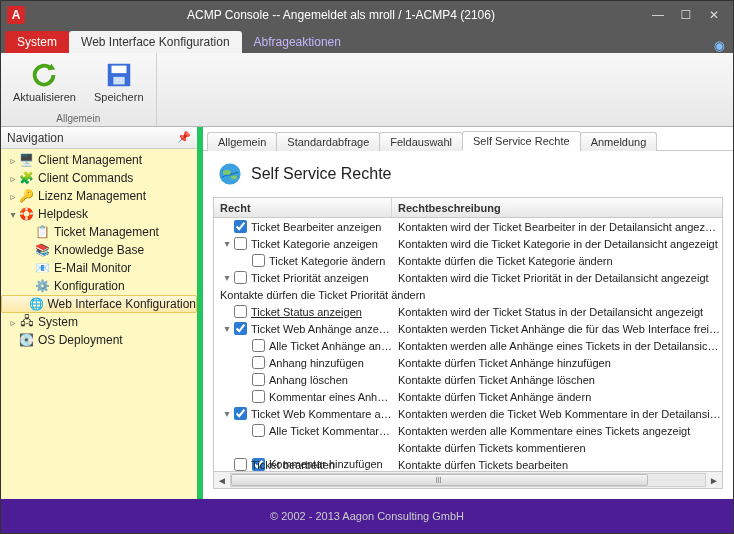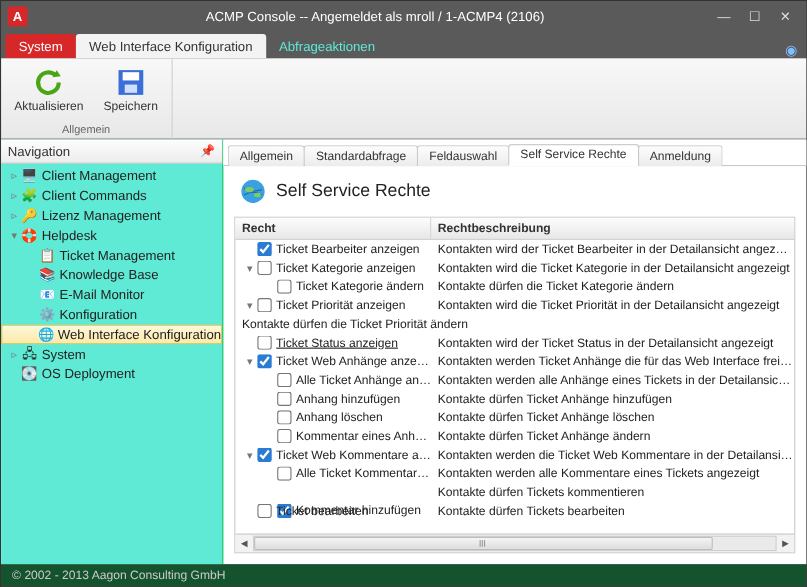--- a/index.html
+++ b/index.html
@@ -6,34 +6,34 @@
 html, body { width: 734px; height: 534px; overflow: hidden; background: #555; }
 .window { width: 734px; height: 534px; display: flex; flex-direction: column; background: #5a5a5a; border: 1px solid #333; }
 
 .titlebar { height: 28px; background: #5a5a5a; display: flex; align-items: center; color: #fff; font-size: 12px; }
 .app-icon { width: 18px; height: 18px; background: #d62828; color: #fff; font-weight: bold; display: flex; align-items: center; justify-content: center; font-size: 12px; margin: 0 6px; border-radius: 2px; }
 .titlebar-title { flex: 1; text-align: center; }
 .titlebtns { display: flex; gap: 14px; padding-right: 12px; }
 .titlebtn { width: 14px; height: 14px; color: #ddd; cursor: pointer; display:flex; align-items:center; justify-content:center; font-size:12px; }
 
 .ribbon-tabs { height: 24px; background: #5a5a5a; display: flex; align-items: flex-end; padding-left: 4px; }
-.rtab { padding: 4px 12px; font-size: 12px; color: #5eead4; border-top-left-radius: 3px; border-top-right-radius: 3px; cursor: pointer; }
+.rtab { padding: 4px 12px; font-size: 12px; color: #c4b5fd; border-top-left-radius: 3px; border-top-right-radius: 3px; cursor: pointer; }
 .rtab.system { background: #d62828; color: #fff; }
 .rtab.active { background: #f3f3f3; color: #333; }
 .rtab-help { margin-left: auto; margin-right: 8px; color:#7fbfff; font-size:13px; cursor:pointer; }
 
 .ribbon { height: 74px; background: linear-gradient(#f8f8f8,#e8e8e8); border-bottom: 1px solid #b5b5b5; display: flex; }
 .ribbon-group { display: flex; flex-direction: column; align-items: center; padding: 4px 8px 2px 8px; border-right: 1px solid #d0d0d0; }
 .ribbon-items { display: flex; gap: 10px; }
 .ribbon-item { display: flex; flex-direction: column; align-items: center; font-size: 11px; color: #333; cursor: pointer; padding: 2px 4px; text-align: center; }
 .ribbon-item .ico { width: 32px; height: 32px; display:flex; align-items:center; justify-content:center; }
 .ribbon-group-label { font-size: 10px; color: #666; margin-top: auto; }
 
 .body { flex: 1; display: flex; background: #fff; min-height: 0; }
-.nav { width: 202px; background: #5eead4; border-right: 1px solid #22c55e; display: flex; flex-direction: column; }
+.nav { width: 202px; background: #fef9c3; border-right: 6px solid #22c55e; display: flex; flex-direction: column; }
 .nav-header { height: 22px; background: linear-gradient(#fdfdfd,#ececec); border-bottom: 1px solid #ccc; display: flex; align-items: center; padding: 0 6px; font-size: 12px; color: #333; }
 .pin { margin-left: auto; font-size: 11px; color: #666; cursor:pointer; }
 .tree { flex:1; overflow:auto; font-size: 12px; color: #222; padding: 2px 0; }
 .tree-node { display:flex; align-items:center; height:18px; padding-left:6px; cursor:pointer; white-space:nowrap; }
 .tree-node .tw { width:12px; text-align:center; color:#777; font-size:10px; }
 .tree-node .ni { width:16px; height:16px; display:flex; align-items:center; justify-content:center; margin-right:3px; }
 .tree-node.selected { background: linear-gradient(#fef7db,#fde9a8); border:1px solid #e5c959; border-radius:2px; height:18px; }
 .indent1 { padding-left: 22px; }
 
 .main { flex:1; display:flex; flex-direction:column; min-width:0; }
@@ -54,21 +54,21 @@
 .tw2 { width:14px; text-align:center; color:#777; font-size:10px; flex-shrink:0; }
 .cb { width:13px; height:13px; flex-shrink:0; margin-right:4px; accent-color:#2a7bd1; }
 .rlabel { overflow:hidden; text-overflow:ellipsis; white-space:nowrap; }
 .hscroll { height:17px; border-top:1px solid #c9c9c9; background:#f2f2f2; display:flex; align-items:center; }
 .hscroll .arrow { width:16px; height:16px; display:flex; align-items:center; justify-content:center; color:#555; font-size:10px; cursor:pointer; }
 .hscroll .track { flex:1; height:14px; background:#eaeaea; border:1px solid #cfcfcf; position:relative; }
 .hscroll .thumb { position:absolute; left:0; top:0; bottom:0; width:88%; background:linear-gradient(#f5f5f5,#dcdcdc); border:1px solid #bdbdbd; border-radius:2px; }
 .hscroll .grip { position:absolute; left:50%; top:2px; bottom:2px; width:8px; transform:translateX(-50%); display:flex; gap:1px; }
 .hscroll .grip span{ width:1px; background:#999; }
 
-.footer { height:20px; background:#14532d; color:#ccc; font-size:11px; display:flex; align-items:center; padding:0 10px; }
+.footer { height:34px; background:#4c1d95; color:#ccc; font-size:11px; display:flex; align-items:center; padding:0 10px;justify-content:center; }
 </style>
 </head>
 <body>
 
 <div class="window">
 
   <div class="titlebar">
     <div class="app-icon">A</div>
     <div class="titlebar-title">ACMP Console -- Angemeldet als mroll / 1-ACMP4 (2106)</div>
     <div class="titlebtns">

